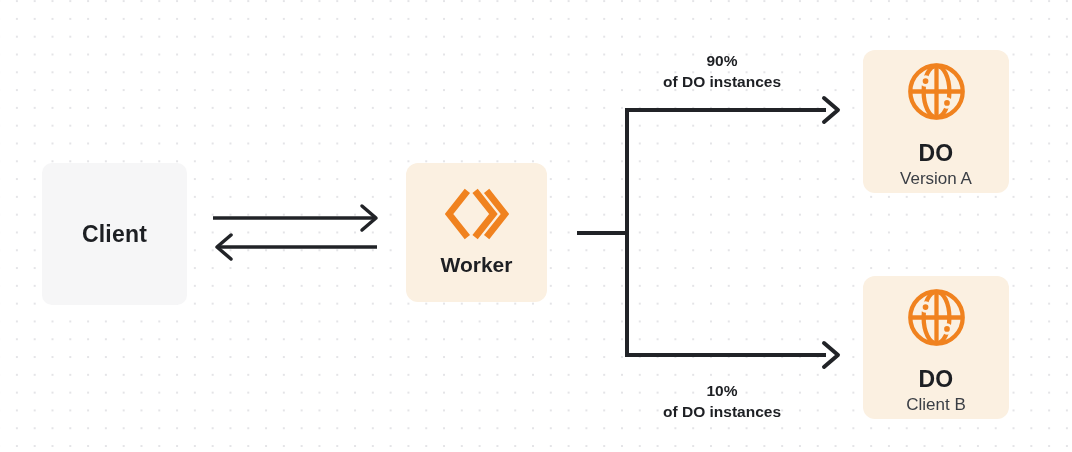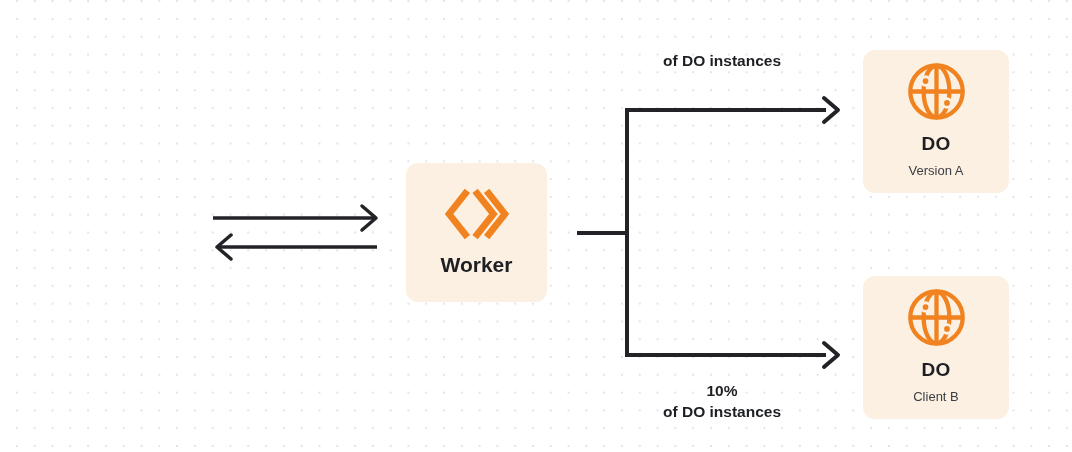--- a/index.html
+++ b/index.html
@@ -26,22 +26,22 @@
   .worker-logo { width:64px; height:52px; }
   .worker-logo polyline { fill:none; stroke: var(--orange,#f0821f); stroke-width:7; stroke-linejoin:miter; }
   .worker-label { font-size:21px; font-weight:bold; color:var(--text-dark,#1d1f23); }
 
   .do-node { left:863px; width:146px; height:143px; background:var(--cream,#fbf0e1); border-radius:12px; justify-content:flex-start; padding-top:11px; }
   .do-a { top:50px; }
   .do-b { top:276px; }
   .globe { width:61px; height:61px; }
   .g-stroke { fill:none; stroke:var(--orange,#f0821f); stroke-width:4.5; }
   .g-dot { fill:var(--orange,#f0821f); stroke:var(--cream,#fbf0e1); stroke-width:3; }
-  .do-title { margin-top:11px; font-size:19px; font-weight:bold; color:var(--text-dark,#1d1f23); letter-spacing:.3px; }
-  .do-sub { margin-top:8px; font-size:13px; color:var(--text-sub,#3a3e45); }
+  .do-title { margin-top:18px; font-size:23px; font-weight:bold; color:var(--text-dark,#1d1f23); letter-spacing:.3px; }
+  .do-sub { margin-top:2px; font-size:17px; color:var(--text-sub,#3a3e45); }
 
   .edge-label { position:absolute; left:632px; width:180px; display:flex; flex-direction:column; text-align:center;
                 font-weight:bold; font-size:15.5px; line-height:21px; color:var(--text-dark,#1d1f23); }
   .label-top { top:50px; }
   .label-bottom { top:372px;margin-top:8px; }
 </style>
 </head>
 <body>
 
 <div class="canvas">
@@ -50,20 +50,23 @@
     <path class="wire thin" d="M213,218 H374"></path>
     <path class="head thin" d="M362,206 L376,218 L362,230"></path>
     <path class="wire thin" d="M377,247 H219"></path>
     <path class="head thin" d="M231,235 L217,247 L231,259"></path>
     <path class="wire" d="M577,233 H629"></path>
     <path class="wire" d="M826,110 H627 V355 H826"></path>
     <path class="head" d="M824,98 L838,110 L824,122"></path>
     <path class="head" d="M824,343 L838,355 L824,367"></path>
   </svg>
 
+  <div class="node client-node">
+    <span class="client-label">Client</span>
+  </div>
 
   <div class="node worker-node">
     <svg class="worker-logo" viewBox="0 0 66 54">
       <polyline points="23,3 4,27 23,51"></polyline>
       <polyline points="31,3 50,27 31,51"></polyline>
       <polyline points="43,3 62,27 43,51"></polyline>
     </svg>
     <span class="worker-label">Worker</span>
   </div>
 
@@ -87,20 +90,21 @@
       <line class="g-stroke" x1="32" y1="5" x2="32" y2="59"></line>
       <ellipse class="g-stroke" cx="32" cy="32" rx="13.5" ry="27"></ellipse>
       <circle class="g-dot" cx="20.5" cy="21" r="4.5"></circle>
       <circle class="g-dot" cx="43" cy="44" r="4.5"></circle>
     </svg>
     <span class="do-title">DO</span>
     <span class="do-sub">Client B</span>
   </div>
 
   <div class="edge-label label-top">
+    <span>90%</span>
     <span>of DO instances</span>
   </div>
 
   <div class="edge-label label-bottom">
     <span>10%</span>
     <span>of DO instances</span>
   </div>
 
 </div>
 

